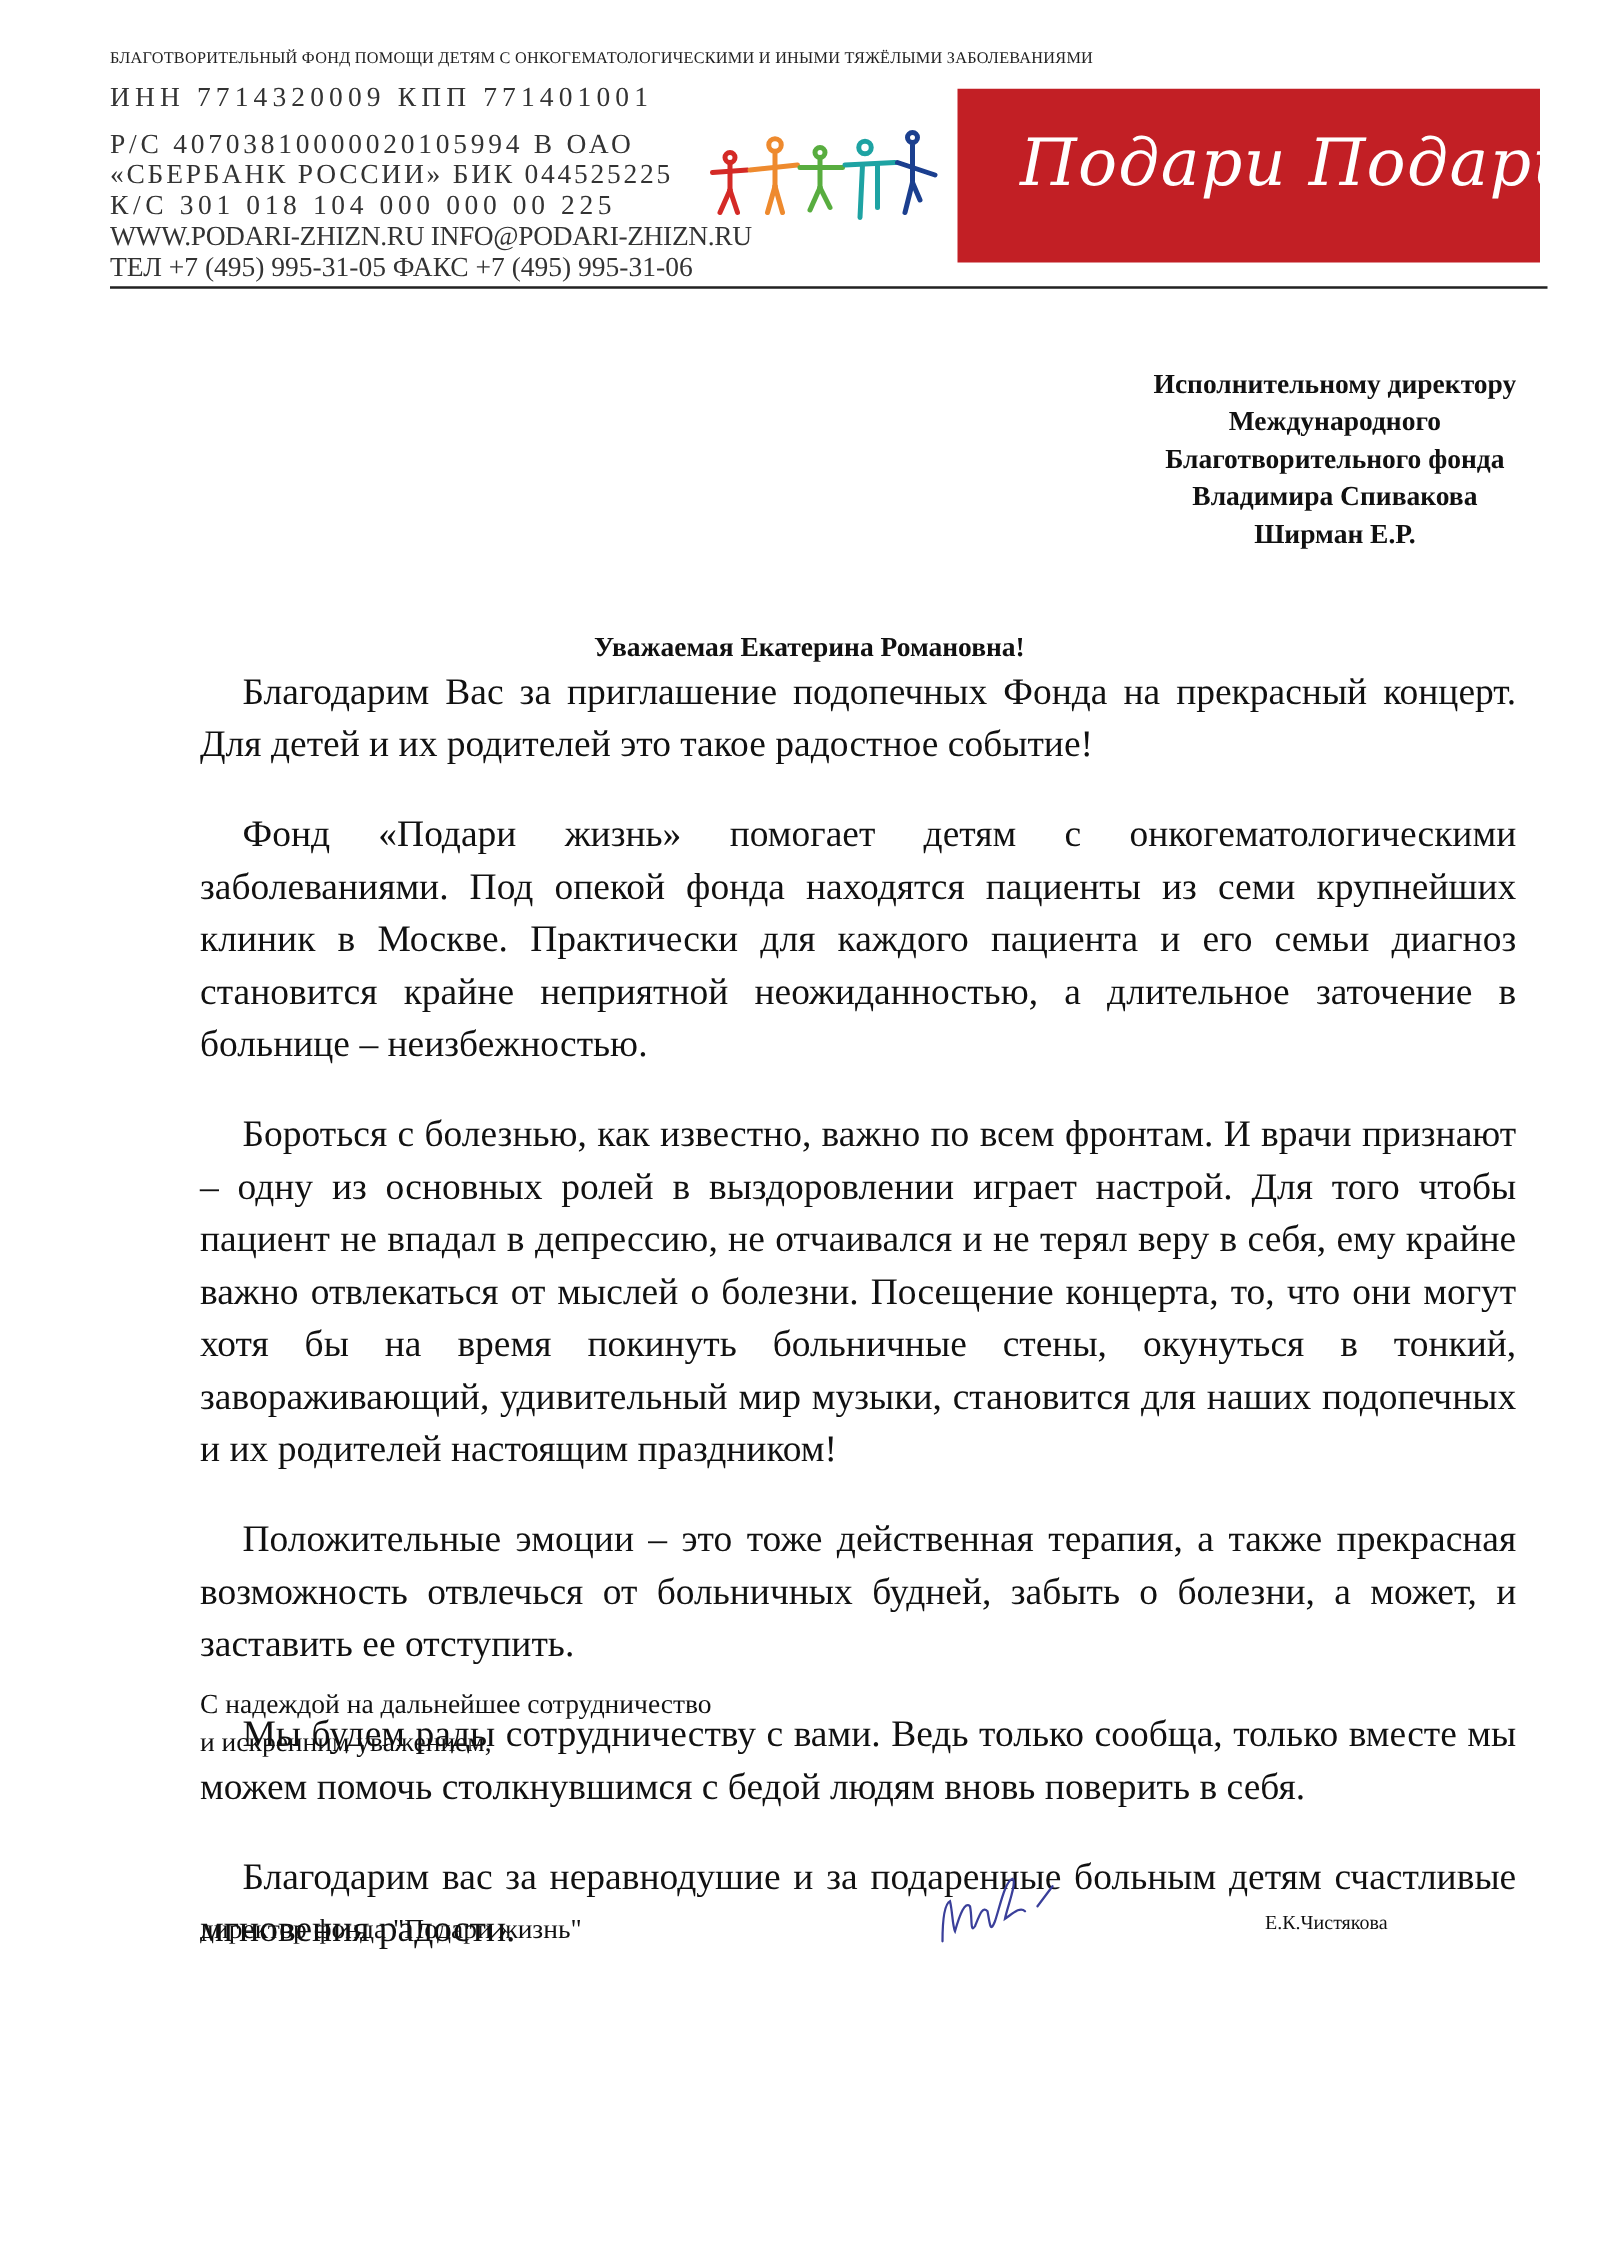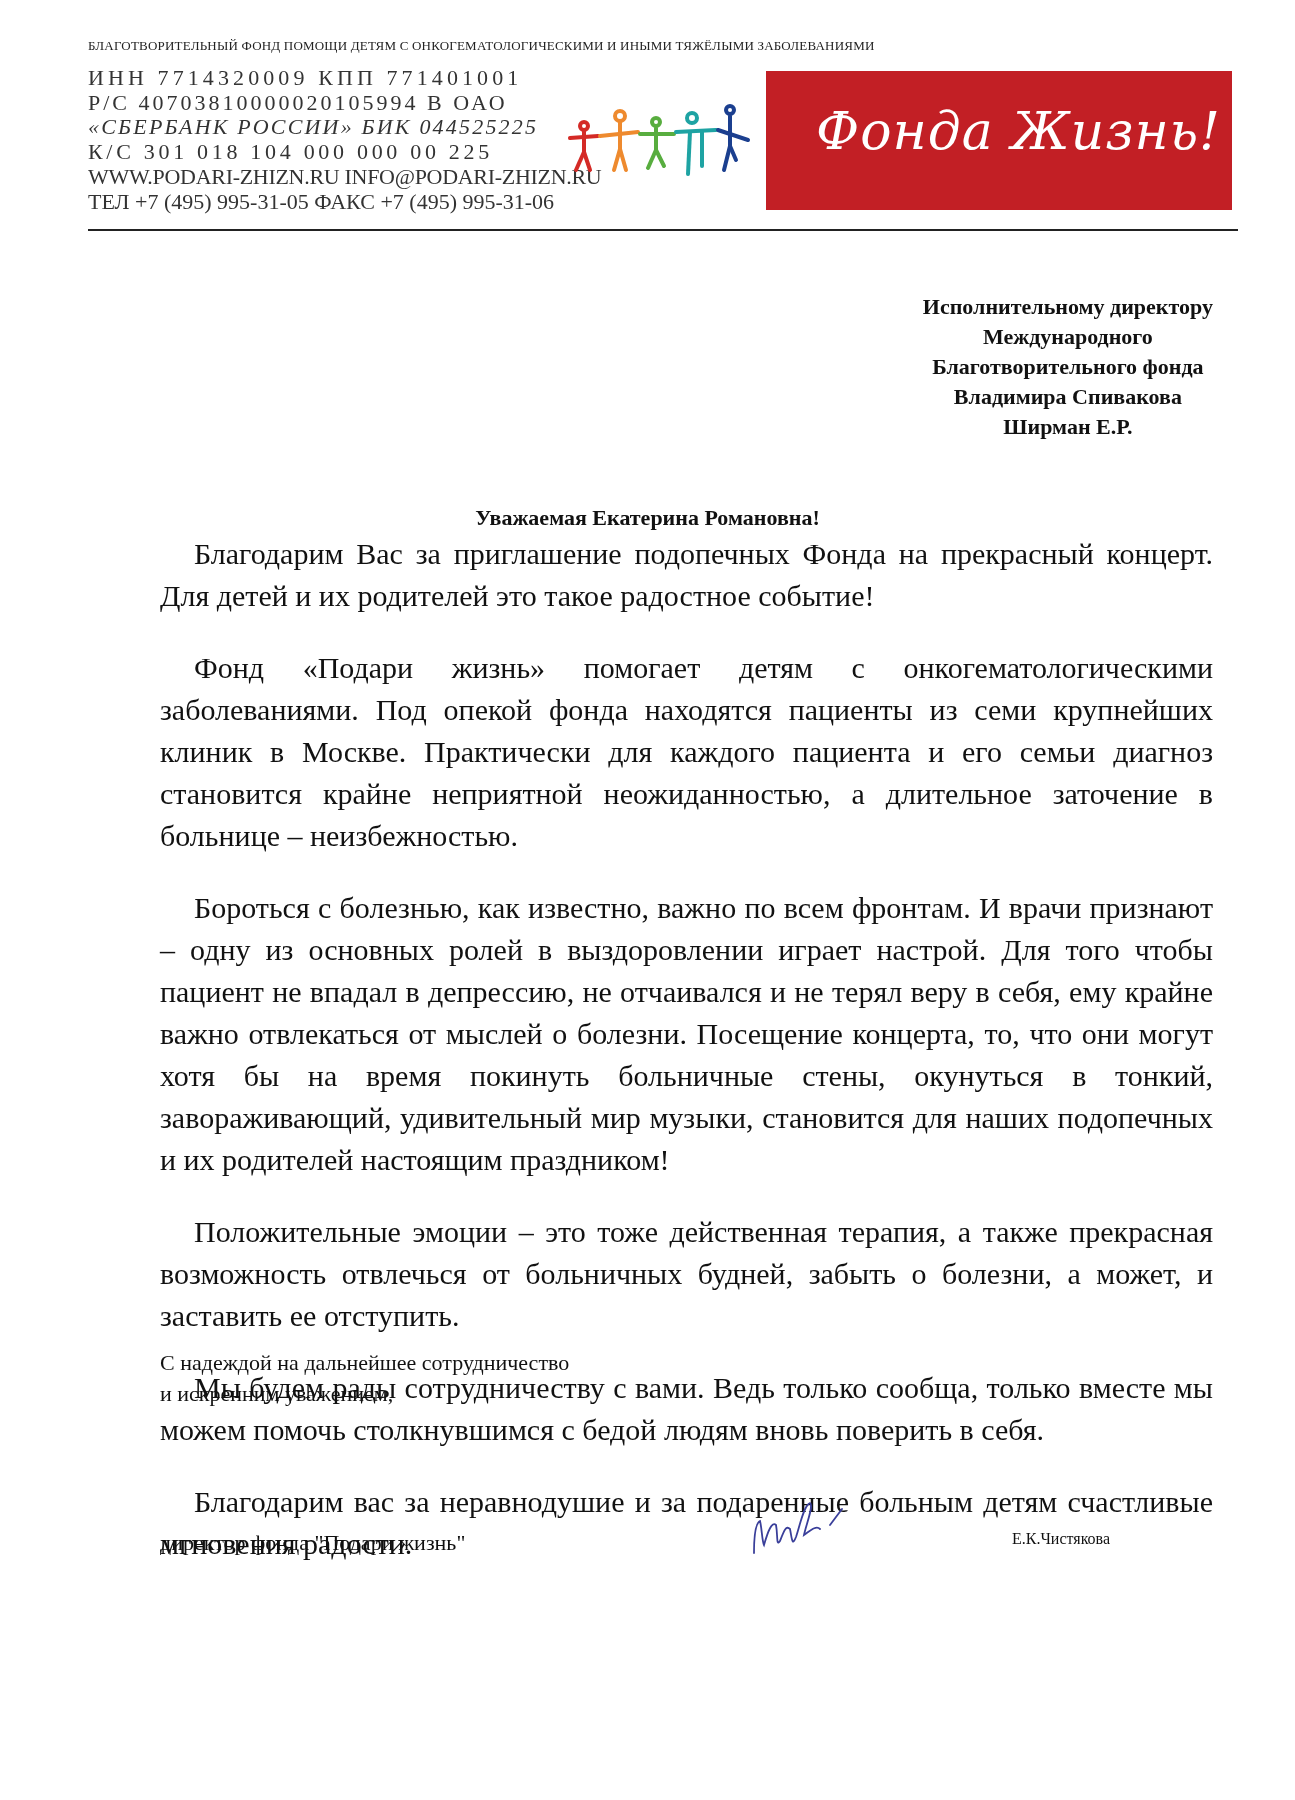--- a/index.html
+++ b/index.html
@@ -2,22 +2,22 @@
 <html><head>
 <meta charset="utf-8">
 <style>
   html, body { margin: 0; padding: 0; background: #ffffff; }
   body { width: 1295px; height: 1800px; position: relative; overflow: hidden;
          font-family: "Liberation Serif", "DejaVu Serif", serif; color: #111; }
   .header-org { position: absolute; left: 88px; top: 38px; font-size: 13px; letter-spacing: 0.2px; color: #222; white-space: nowrap; }
   .req { position: absolute; left: 88px; top: 66px; font-size: 22px; color: #333; line-height: 24.7px; }
   .req div { white-space: nowrap; }
   .req .sp1 { letter-spacing: 4.1px; }
-  .req .sp2 { letter-spacing: 3.0px; }
-  .req .sp3 { letter-spacing: 2.2px; font-style: italic; }
+  .req .sp2 { letter-spacing: 3.0px; margin-top: 12px; }
+  .req .sp3 { letter-spacing: 2.2px; }
   .req .sp4 { letter-spacing: 3.7px; }
   .req .sp5 { letter-spacing: -0.3px; }
   .req .sp6 { letter-spacing: 0px; }
   .people { position: absolute; left: 568px; top: 104px; width: 188px; height: 72px; }
   .logo-box { position: absolute; left: 766px; top: 71px; width: 466px; height: 139px; background: #c21f25; }
   .logo-text { position: absolute; left: 50px; top: 30px; font-family: "DejaVu Serif", serif; font-style: italic; font-size: 52px; color: #fff; letter-spacing: 1px; white-space: nowrap; }
   .header-rule { position: absolute; left: 88px; top: 229px; width: 1150px; height: 2px; background: #222; }
   .recipient { position: absolute; right: 82px; top: 292px; text-align: center; font-weight: bold; font-size: 22px; line-height: 30px; }
   .salutation { position: absolute; left: 0; width: 1295px; top: 505px; text-align: center; font-weight: bold; font-size: 22px; }
   .body { position: absolute; left: 160px; width: 1053px; top: 533px; font-size: 30px; line-height: 42px; text-align: justify; }
@@ -74,21 +74,21 @@
       <circle cx="162" cy="6" r="4"></circle>
         <line x1="162" y1="12" x2="162" y2="42"></line>
         <line x1="150" y1="26" x2="180" y2="36"></line>
         <line x1="162" y1="42" x2="156" y2="66"></line>
         <line x1="162" y1="42" x2="168" y2="56"></line>
     </g>
   </g>
 </svg>
 
 <div class="logo-box" style="background: rgb(194, 31, 37);">
-  <div class="logo-text">Фонда Жизнь!</div>
+  <div class="logo-text">Подари Подари!</div>
 </div>
 
 <div class="header-rule"></div>
 
 <div class="recipient">
   <div>Исполнительному директору</div>
   <div>Международного</div>
   <div>Благотворительного фонда</div>
   <div>Владимира Спивакова</div>
   <div>Ширман Е.Р.</div>

